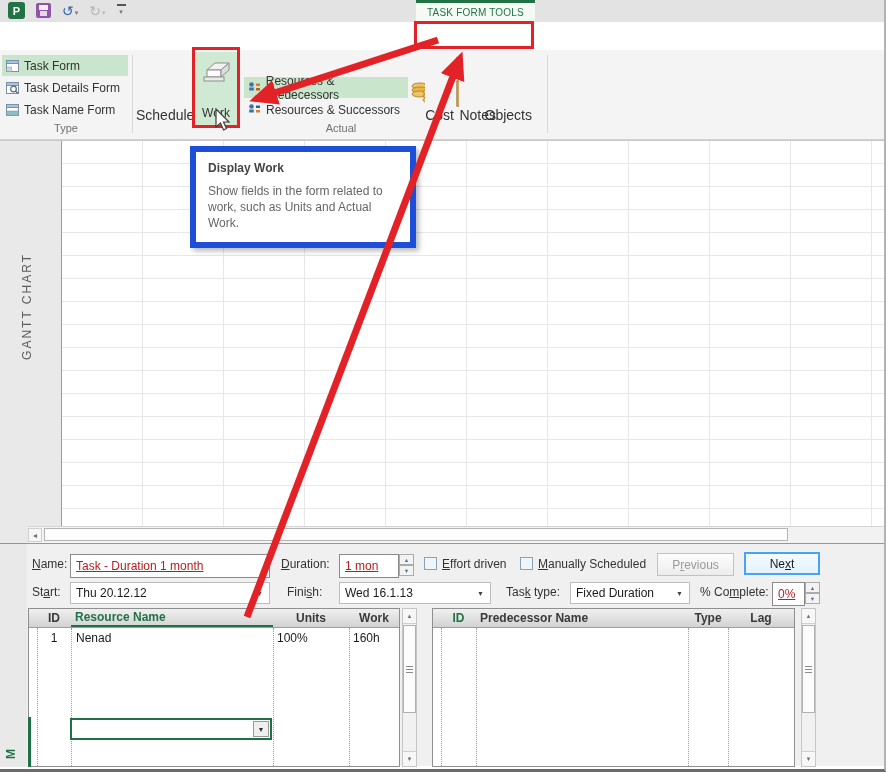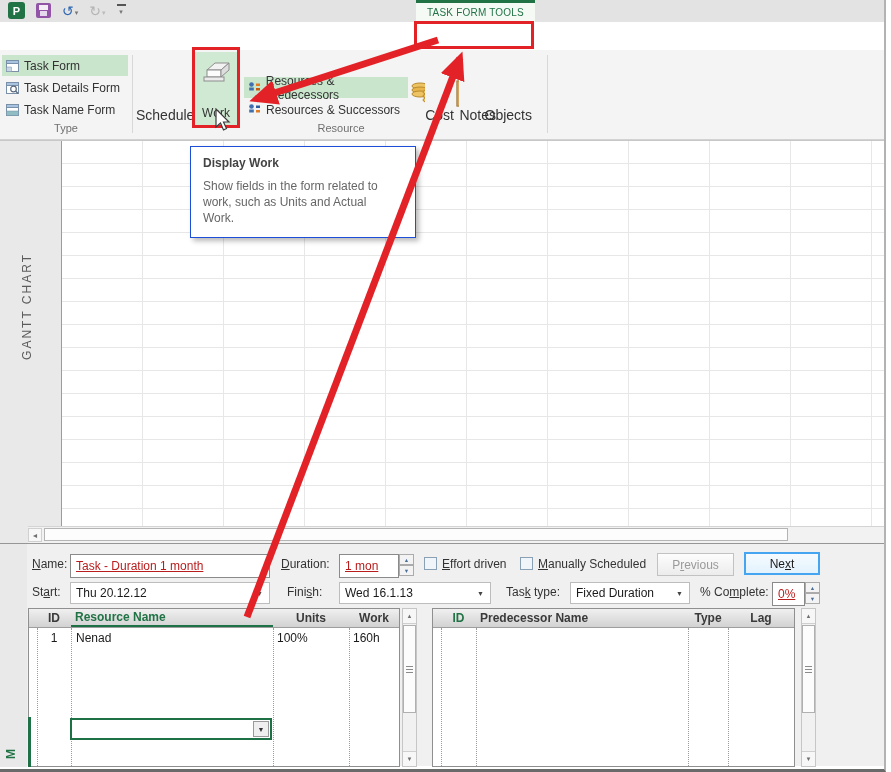--- a/index.html
+++ b/index.html
@@ -96,21 +96,21 @@
   .grip{width:7px;height:5px;border-top:1px solid #8a8a8a;border-bottom:1px solid #8a8a8a;
         background:linear-gradient(transparent 0 2px,#8a8a8a 2px 3px,transparent 3px);}
   .rescombo{position:absolute;left:70px;top:174px;width:202px;height:22px;background:#fff;
             border:2px solid #1e7145;box-sizing:border-box;display:flex;align-items:center;}
   .rescombo .ddbtn{margin-left:auto;width:16px;height:16px;margin-right:1px;background:#efefef;
             border:1px solid #9a9a9a;box-sizing:border-box;font-size:7px;color:#333;
             display:flex;align-items:center;justify-content:center;}
   .rowind{position:absolute;left:28px;top:173px;width:3px;height:50px;background:#1e7145;}
   
   .annrect{position:absolute;border:3px solid #e32227;box-sizing:border-box;z-index:40;}
-  .tooltip{position:absolute;left:190px;top:146px;width:226px;background:#fff;border:1px solid #1d4ed8;
+  .tooltip{position:absolute;left:190px;top:146px;width:226px;background:#fff;border:6px solid #1d4ed8;
            box-shadow:3px 3px 5px rgba(0,0,0,.28);box-sizing:border-box;padding:9px 12px 10px;z-index:20;}
   .tooltip .tt{font-size:12px;font-weight:bold;color:#444;}
   .tooltip .tb{font-size:12px;color:#666;margin-top:8px;line-height:1.35;width:196px;}
   svg.arrows{position:absolute;left:0;top:0;z-index:45;pointer-events:none;}
   .cursor{position:absolute;left:215px;top:108px;z-index:50;pointer-events:none;}
   u{text-decoration:underline;}
 </style>
 </head>
 <body>
 
@@ -223,21 +223,21 @@
     </div>
     <div class="bigbtn" style="left:484px;width:48px">
       <svg width="25" height="28" style="margin-top:5px">
         <path d="M2,1 h14 l7,7 v19 h-21 z" fill="#fff" stroke="#8a8a8a"></path>
         <path d="M16,1 l7,7 h-7 z" fill="#d8e4f0" stroke="#8a8a8a"></path>
         <rect x="5" y="11" width="13" height="5" fill="#5b9bd5"></rect>
         <path d="M5 19 h13 M5 22 h13" stroke="#bbb"></path>
       </svg>
       <span class="lbl">Objects</span>
     </div>
-    <div class="glabel" style="left:136px;width:410px">Resource</div>
+    <div class="glabel" style="left:136px;width:410px">Actual</div>
     <div class="gdiv" style="left:547px"></div>
   </div>
 
   <div class="gantt">
     <div class="gstrip">
       <span class="vlab">GANTT CHART</span>
     </div>
     <div class="ggrid"></div>
   </div>
 

